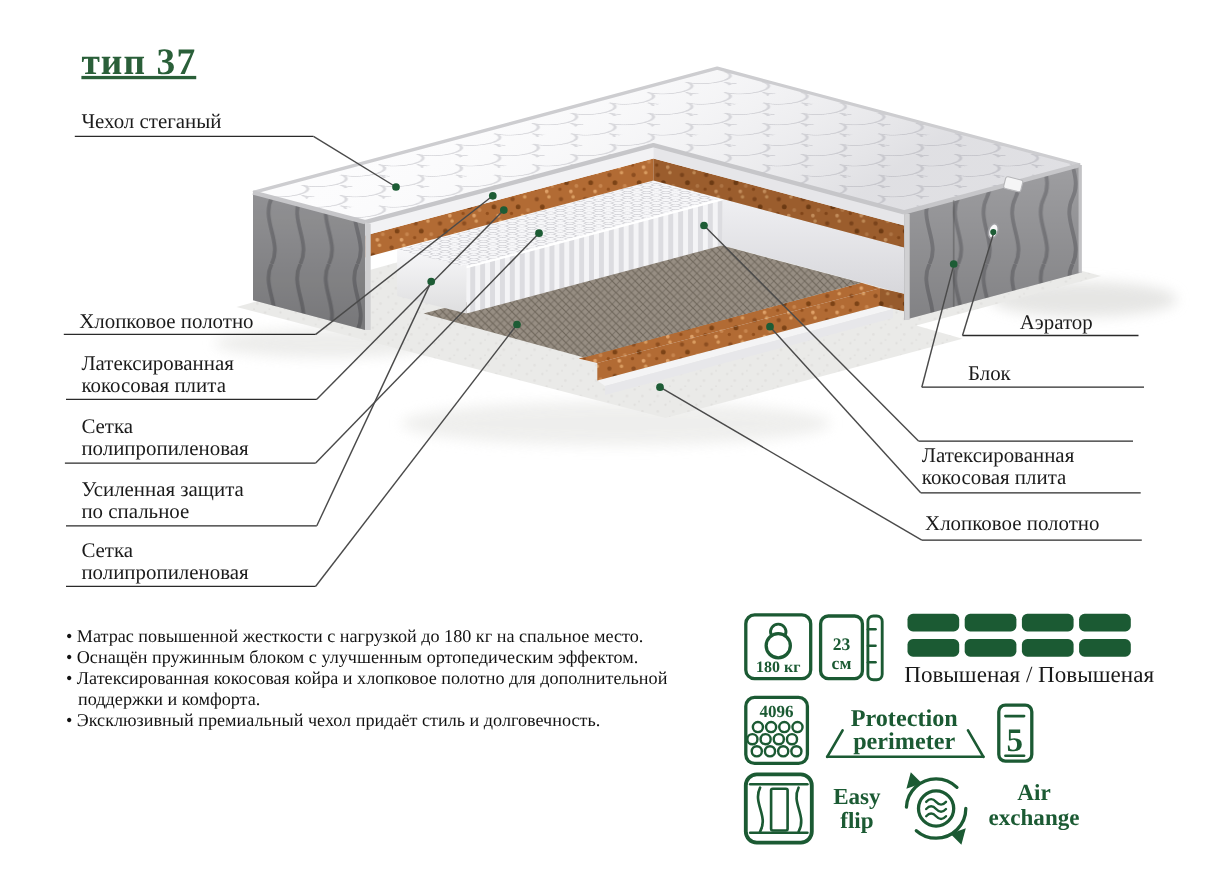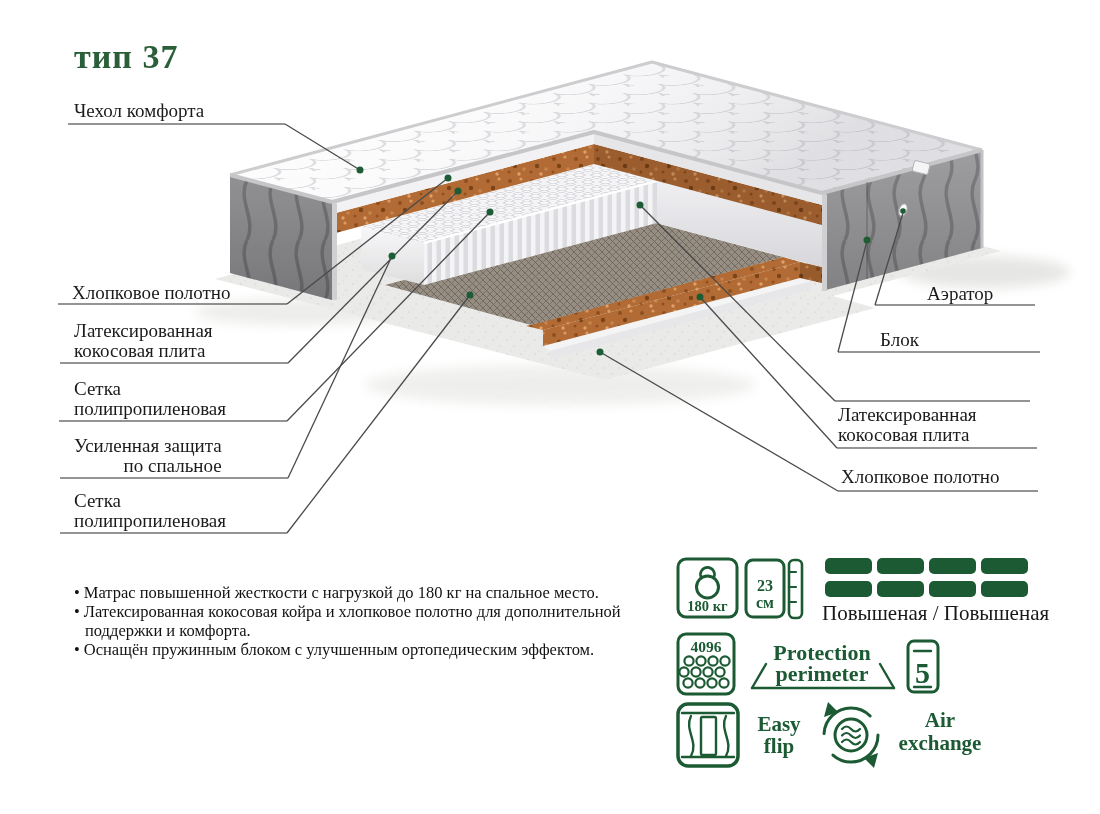--- a/index.html
+++ b/index.html
@@ -1,23 +1,23 @@
 <!DOCTYPE html>
 <html><head>
 <meta charset="utf-8">
 <style>
   html,body{margin:0;padding:0;background:#ffffff;}
   .canvas{position:relative;width:1100px;height:814px;background:#ffffff;overflow:hidden;
           font-family:"Liberation Serif",serif;}
   .canvas svg{position:absolute;left:0;top:0;}
   .page-title{position:absolute;left:74px;top:38px;font-size:34px;font-weight:bold;
-              color:#2a5f39;letter-spacing:1px;}
+              color:#2a5f39;letter-spacing:1px;text-decoration:underline;}
   .lbl{position:absolute;font-size:19px;line-height:20px;color:#1b1b1b;white-space:nowrap;}
   .lbl span{display:block;}
-  .bullets{position:absolute;left:60px;top:569px;width:558px;margin:14px;padding:0;list-style:none;
+  .bullets{position:absolute;left:60px;top:569px;width:558px;margin:0;padding:0;list-style:none;
            font-size:16.5px;line-height:19px;color:#121212;}
   .bullets li{padding-left:11px;text-indent:-11px;margin:0;}
   .bullets li::before{content:"•";margin-right:4px;}
   text.ic{font-family:"Liberation Serif",serif;font-weight:bold;fill:#1b5a33;}
   text.blk{font-family:"Liberation Serif",serif;fill:#191919;}
 </style>
 </head>
 <body>
 
 <div class="canvas">
@@ -281,34 +281,34 @@
         <path d="M842,742 q4.5,-5 9,0 q4.5,5 9,0" stroke-width="2.2"></path>
       </g>
       <text class="ic" x="940" y="727" font-size="21" text-anchor="middle">Air</text>
       <text class="ic" x="940" y="750" font-size="21" text-anchor="middle">exchange</text>
     </g>
   </svg>
 
   <div class="page-title">тип 37</div>
 
   <div class="lbl" style="left:74px;top:101px;">
-    <span>Чехол комфорта</span>
+    <span>Чехол стеганый</span>
     </div>
   <div class="lbl" style="left:72px;top:283px;">
     <span>Хлопковое полотно</span>
     </div>
   <div class="lbl" style="left:74px;top:321px;">
     <span>Латексированная</span>
     <span>кокосовая плита</span>
     </div>
   <div class="lbl" style="left:74px;top:379px;">
     <span>Сетка</span>
     <span>полипропиленовая</span>
     </div>
-  <div class="lbl" style="left:74px;top:436px;text-align:right;">
+  <div class="lbl" style="left:74px;top:436px;">
     <span>Усиленная защита</span>
     <span>по спальное</span>
     </div>
   <div class="lbl" style="left:74px;top:491px;">
     <span>Сетка</span>
     <span>полипропиленовая</span>
     </div>
 
   <div class="lbl" style="left:927px;top:284px;">
     <span>Аэратор</span>
@@ -319,17 +319,18 @@
   <div class="lbl" style="left:838px;top:405px;">
     <span>Латексированная</span>
     <span>кокосовая плита</span>
     </div>
   <div class="lbl" style="left:841px;top:467px;">
     <span>Хлопковое полотно</span>
     </div>
 
   <ul class="bullets">
     <li>Матрас повышенной жесткости с нагрузкой до 180 кг на спальное место.</li>
+    <li>Оснащён пружинным блоком с улучшенным ортопедическим эффектом.</li>
     <li>Латексированная кокосовая койра и хлопковое полотно для дополнительной поддержки и комфорта.</li>
-    <li>Оснащён пружинным блоком с улучшенным ортопедическим эффектом.</li>
+    <li>Эксклюзивный премиальный чехол придаёт стиль и долговечность.</li>
   </ul>
 
 </div>
 
 </body></html>

